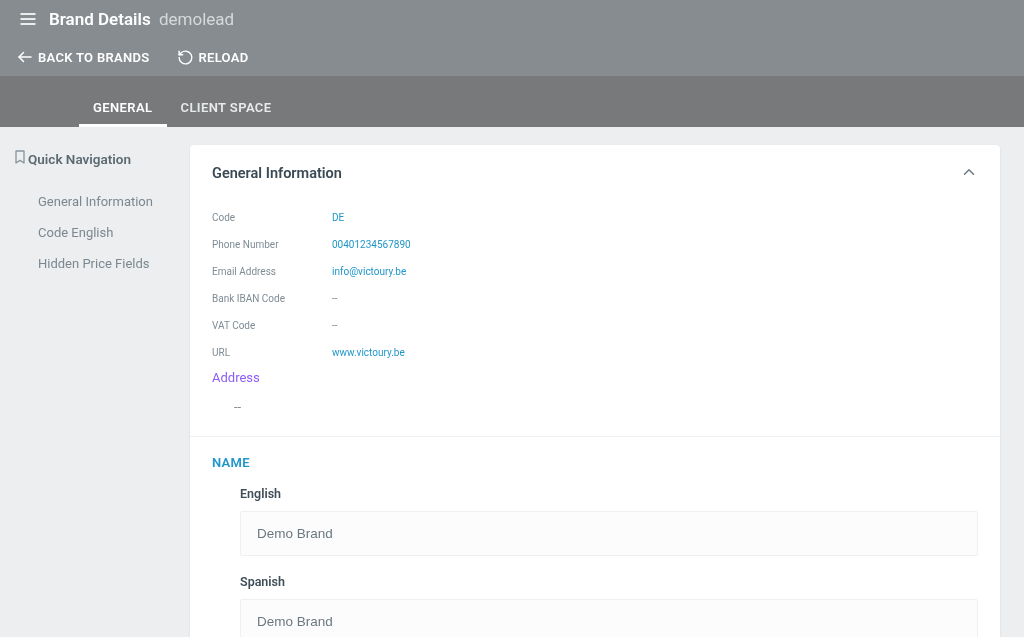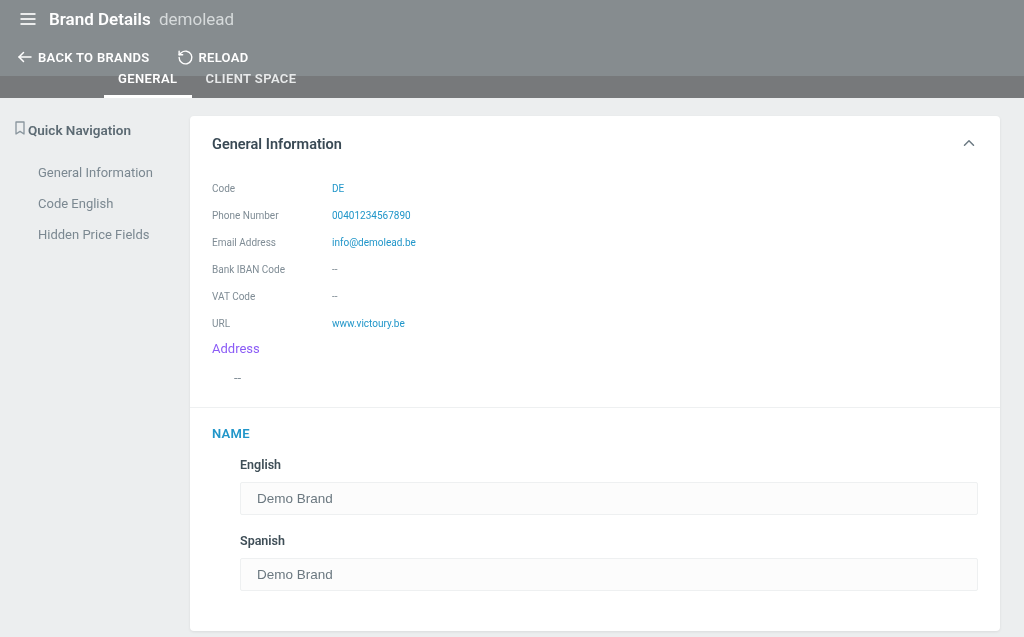--- a/index.html
+++ b/index.html
@@ -55,24 +55,24 @@
     letter-spacing: 0.3px;
     padding: 6px 8px;
     margin-right: 12px;
     cursor: pointer;
     text-transform: uppercase;
   }
   .action-btn svg { display:block; }
 
   .tabbar {
     background: #77797b;
-    height: 22px;
+    height: 51px;
     display: flex;
     align-items: flex-end;
-    padding-left: 104px;
+    padding-left: 79px;
   }
   .tab {
     color: #e8eaeb;
     font-weight: 600;
     font-size: 13px;
     letter-spacing: 0.4px;
     padding: 10px 14px 9px 14px;
     cursor: pointer;
     text-transform: uppercase;
     border-bottom: 3px solid transparent;
@@ -164,21 +164,21 @@
   }
   .lang-block { padding-left: 28px; margin-bottom: 18px; }
   .lang-label {
     font-size:12.5px; font-weight:600; color:#3f4e57;
     padding-bottom:10px;
   }
   .lang-input {
     width: 100%;
     border: 1px solid #eef0f1;
     background: #fcfcfc;
-    padding: 8px 16px;
+    padding: 14px 16px;
     font-size: 13.5px;
     color:#6b7880;
     border-radius: 2px;
   }
 </style>
 </head>
 <body>
 
 <div class="header">
   <div class="topbar">
@@ -252,21 +252,21 @@
         <div class="kv-row">
           <div class="kv-label">Code</div>
           <div class="kv-value link">DE</div>
         </div>
         <div class="kv-row">
           <div class="kv-label">Phone Number</div>
           <div class="kv-value link">00401234567890</div>
         </div>
         <div class="kv-row">
           <div class="kv-label">Email Address</div>
-          <div class="kv-value link">info@demolead.be</div>
+          <div class="kv-value link">info@victoury.be</div>
         </div>
         <div class="kv-row">
           <div class="kv-label">Bank IBAN Code</div>
           <div class="kv-value">--</div>
         </div>
         <div class="kv-row">
           <div class="kv-label">VAT Code</div>
           <div class="kv-value">--</div>
         </div>
         <div class="kv-row">

